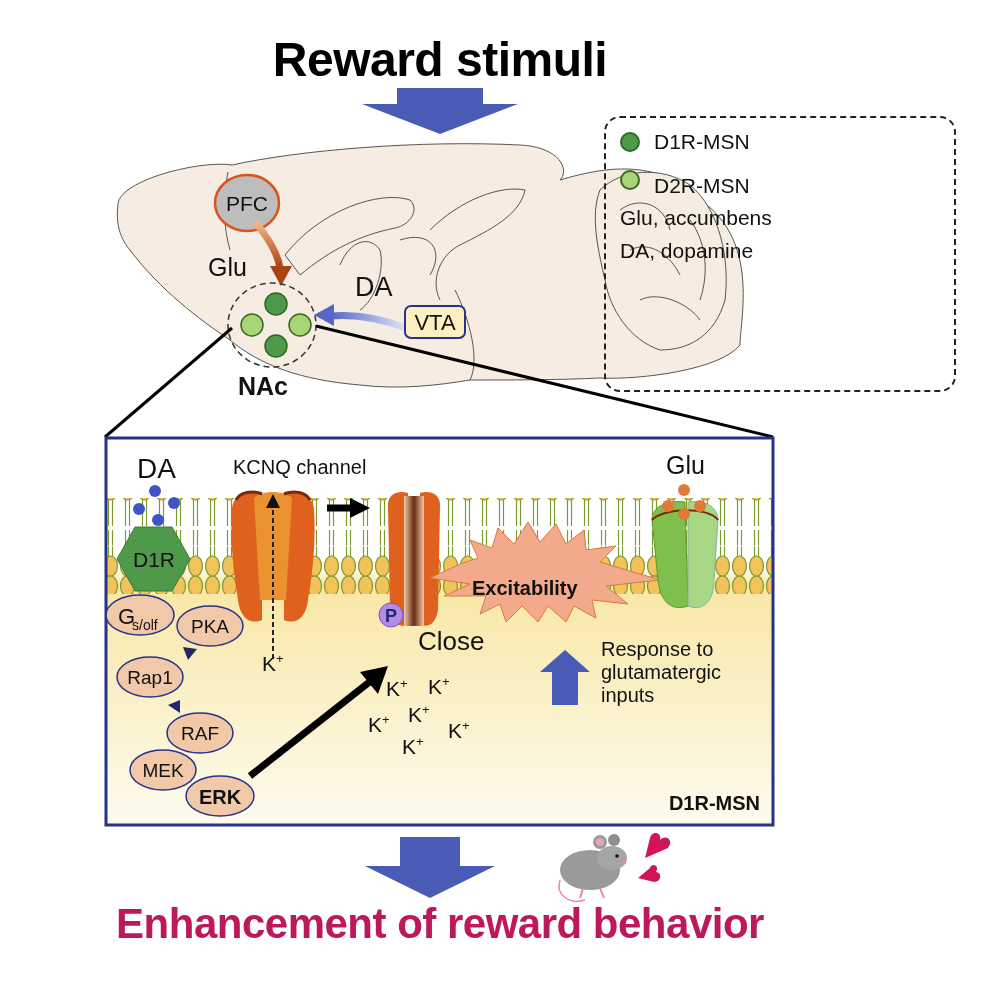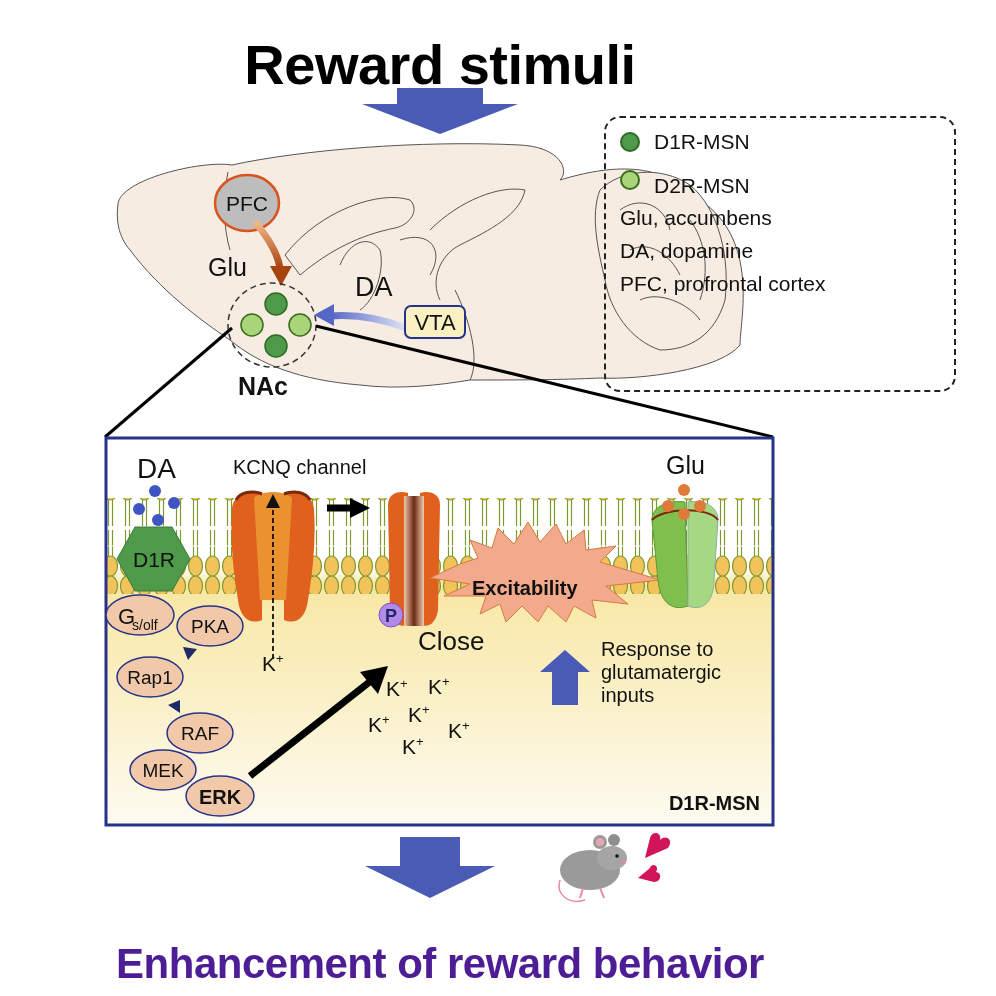--- a/index.html
+++ b/index.html
@@ -1,19 +1,19 @@
 <!DOCTYPE html>
 <html><head>
 <meta charset="utf-8">
 <style>
   html, body { margin:0; padding:0; background:#ffffff; }
   body { width:996px; height:996px; position:relative; overflow:hidden; font-family:"Liberation Sans", sans-serif; }
   .abs { position:absolute; }
-  .title-top { left:0; width:880px; top:32px; text-align:center; font-size:56px; font-weight:bold; color:#000; letter-spacing:-0.5px; }
-  .title-bottom { left:0; width:880px; top:900px; text-align:center; font-size:42px; font-weight:bold; color:#4c1d95; letter-spacing:-0.5px;margin-top:40px; }
+  .title-top { left:0; width:880px; top:32px; text-align:center; font-size:48px; font-weight:bold; color:#000; letter-spacing:-0.5px; }
+  .title-bottom { left:0; width:880px; top:900px; text-align:center; font-size:42px; font-weight:bold; color:#be185d; letter-spacing:-0.5px; }
   svg text { font-family:"Liberation Sans", sans-serif; }
   .legend { left:604px; top:116px; width:352px; height:276px; border:2px dashed #222; border-radius:16px; box-sizing:border-box; }
   .legend-row { position:absolute; left:14px; font-size:21px; color:#111; }
   .legend-dot { position:absolute; width:20px; height:20px; border-radius:50%; border:2px solid #3a6a1a; box-sizing:border-box; }
 </style>
 </head>
 <body>
 
 <div class="abs title-top">Reward stimuli</div>
 
@@ -215,16 +215,15 @@
   </g>
 </svg>
 
 <div class="abs legend">
   <div class="legend-dot" style="left:14px;top:14px;background:#4e9a4a;border-color:#2f6a24;"></div>
   <div class="legend-row" style="left:48px;top:12px;">D1R-MSN</div>
   <div class="legend-dot" style="left:14px;top:52px;background:#a8d47a;"></div>
   <div class="legend-row" style="left:48px;top:56px;">D2R-MSN</div>
   <div class="legend-row" style="top:88px;">Glu, accumbens</div>
   <div class="legend-row" style="top:121px;">DA, dopamine</div>
-  <div class="legend-row" style="top:154px;">PFC, profrontal cortex</div>
 </div>
 
 <div class="abs title-bottom">Enhancement of reward behavior</div>
 
 </body></html>

